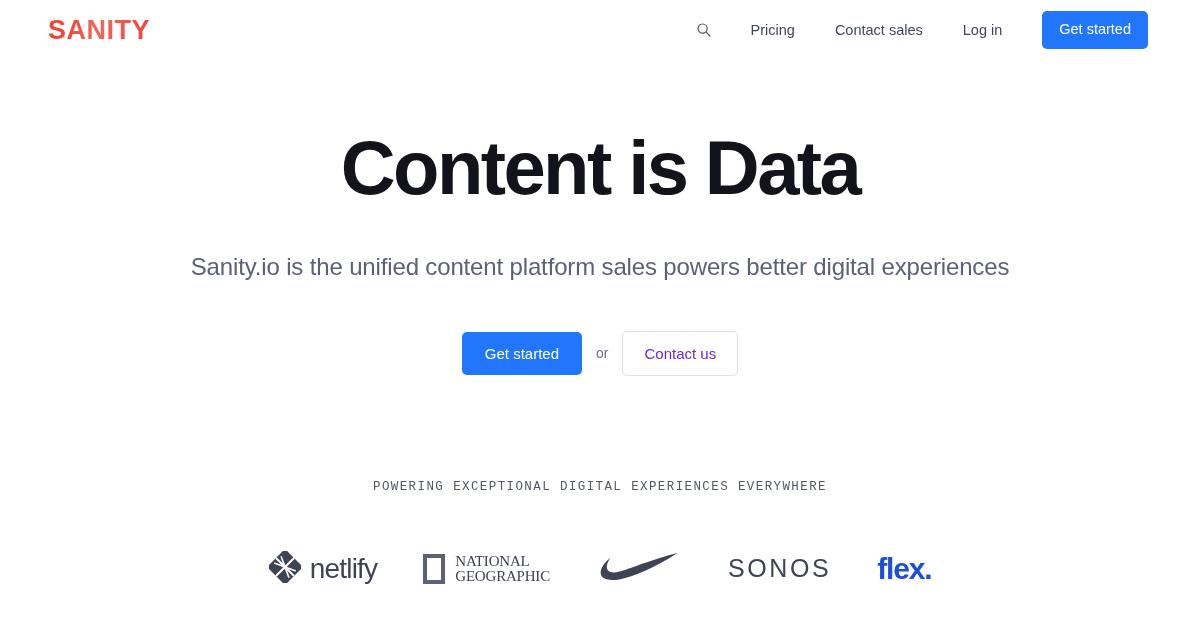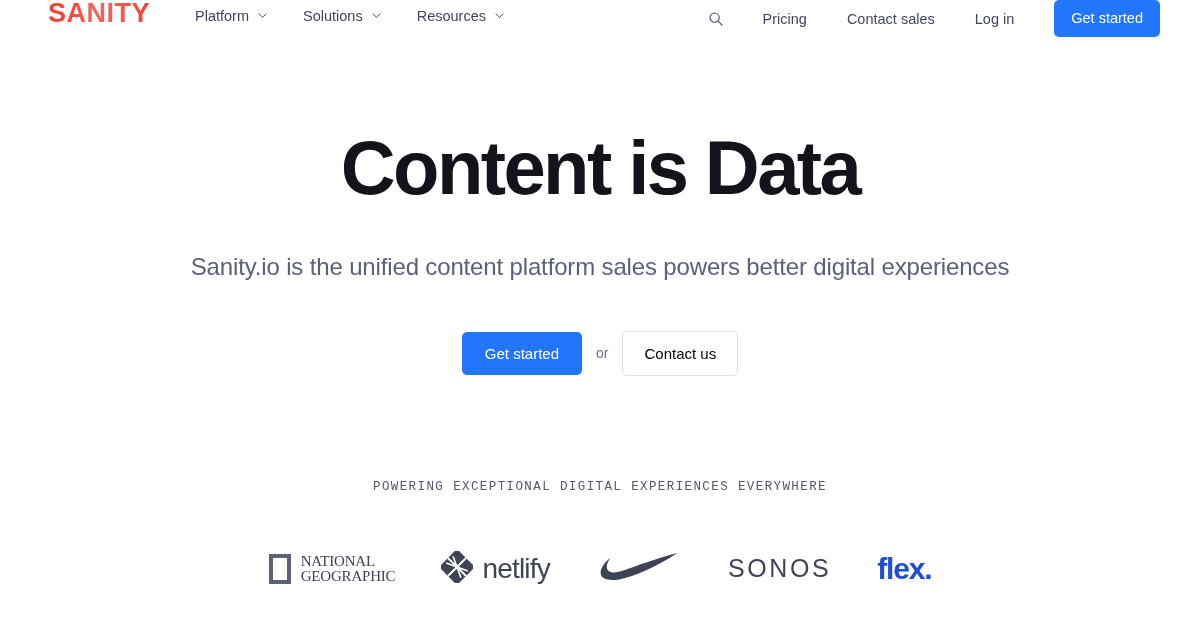--- a/index.html
+++ b/index.html
@@ -13,22 +13,22 @@
   body {
     background: #ffffff;
     font-family: "Liberation Sans", sans-serif;
     -webkit-font-smoothing: antialiased;
   }
 
   
   .header {
     height: 60px;
     display: flex;
-    align-items: flex-start;
-    padding: 0 40px 0 48px;
+    align-items: center;
+    padding: 0 52px 0 48px;
     background: #ffffff;
   }
 
   .logo {
     font-size: 27px;
     font-weight: 700;
     letter-spacing: 0.5px;
     background: linear-gradient(100deg, #F03E2F 0%, #F24A3C 22%, #EE6A5F 48%, #F05A4B 68%, #E8483A 100%);
     -webkit-background-clip: text;
     background-clip: text;
@@ -147,21 +147,21 @@
     line-height: 1.15;
   }
 
   .cta-or {
     font-size: 14px;
     color: #6A7087;
   }
 
   .cta-secondary {
     background: #ffffff;
-    color: #000000;
+    color: #6d28d9;
     font-size: 15px;
     border: 1px solid #E0E1E6;
     border-radius: 5px;
     padding: 13px 21px;
     cursor: pointer;
     font-family: inherit;
     line-height: 1.15;
   }
 
   
@@ -247,49 +247,20 @@
     color: #1d4ed8;
   }
 </style>
 </head>
 <body>
 
 <div class="header">
 
   <div class="logo">SANITY</div>
 
-  <nav class="nav-left">
-
-    <div class="nav-item">
-      <span>Platform</span>
-      <span class="chev">
-        <svg width="9" height="9" viewBox="0 0 10 10">
-            <path d="M1 3.2 L5 7 L9 3.2" fill="none" stroke="#41465B" stroke-width="1.1" stroke-linecap="round" stroke-linejoin="round"></path>
-          </svg>
-      </span>
-    </div>
-
-    <div class="nav-item">
-      <span>Solutions</span>
-      <span class="chev">
-        <svg width="9" height="9" viewBox="0 0 10 10">
-            <path d="M1 3.2 L5 7 L9 3.2" fill="none" stroke="#41465B" stroke-width="1.1" stroke-linecap="round" stroke-linejoin="round"></path>
-          </svg>
-      </span>
-    </div>
-
-    <div class="nav-item">
-      <span>Resources</span>
-      <span class="chev">
-        <svg width="9" height="9" viewBox="0 0 10 10">
-            <path d="M1 3.2 L5 7 L9 3.2" fill="none" stroke="#41465B" stroke-width="1.1" stroke-linecap="round" stroke-linejoin="round"></path>
-          </svg>
-      </span>
-    </div>
-  </nav>
 
   <div class="nav-right">
 
     <div class="search-btn">
       <svg width="16" height="16" viewBox="0 0 16 16">
         <circle cx="6.6" cy="6.6" r="4.6" fill="none" stroke="#52576B" stroke-width="1.2"></circle>
         <line x1="10.1" y1="10.1" x2="14" y2="14" stroke="#52576B" stroke-width="1.2" stroke-linecap="round"></line>
       </svg>
     </div>
 
@@ -311,43 +282,43 @@
     <button class="cta-primary">Get started</button>
     <span class="cta-or">or</span>
     <button class="cta-secondary">Contact us</button>
   </div>
 
   <div class="strip">
 
     <div class="strip-label">POWERING EXCEPTIONAL DIGITAL EXPERIENCES EVERYWHERE</div>
 
     <div class="logos">
-
-      <div class="logo-item natgeo">
-        <div class="natgeo-rect"></div>
-        <div class="natgeo-text">
-          <span>NATIONAL</span>
-          <span>GEOGRAPHIC</span>
-        </div>
-      </div>
 
       <div class="logo-item">
         <span>
           <svg width="32" height="32" viewBox="0 0 40 40">
             <g transform="rotate(45 20 20)">
               <rect x="4" y="4" width="32" height="32" fill="#3E4355"></rect>
               <path d="M20 4 L20 36 M4 20 L36 20" stroke="#ffffff" stroke-width="2.4"></path>
               <path d="M20 20 L33 14 M20 20 L33 26 M20 20 L7 14 M20 20 L7 26" stroke="#ffffff" stroke-width="2"></path>
               <circle cx="20" cy="20" r="2.6" fill="#ffffff"></circle>
             </g>
           </svg>
         </span>
         <span class="netlify-word">netlify</span>
       </div>
 
+      <div class="logo-item natgeo">
+        <div class="natgeo-rect"></div>
+        <div class="natgeo-text">
+          <span>NATIONAL</span>
+          <span>GEOGRAPHIC</span>
+        </div>
+      </div>
+
       <div class="logo-item">
         <span class="nike-mark">
           <svg width="86" height="32" viewBox="0 0 100 38">
             <path d="M96 2 C 72 18, 44 31, 25 34 C 11 36, 2 32, 5 22 C 6.5 17, 11 12, 16 8 C 12.5 13.5, 11 17.5, 12 21 C 13.5 26, 21 27, 32 23 C 44 18.6, 70 9, 96 2 Z" fill="#3E4355"></path>
           </svg>
         </span>
       </div>
 
 
       <div class="logo-item">

